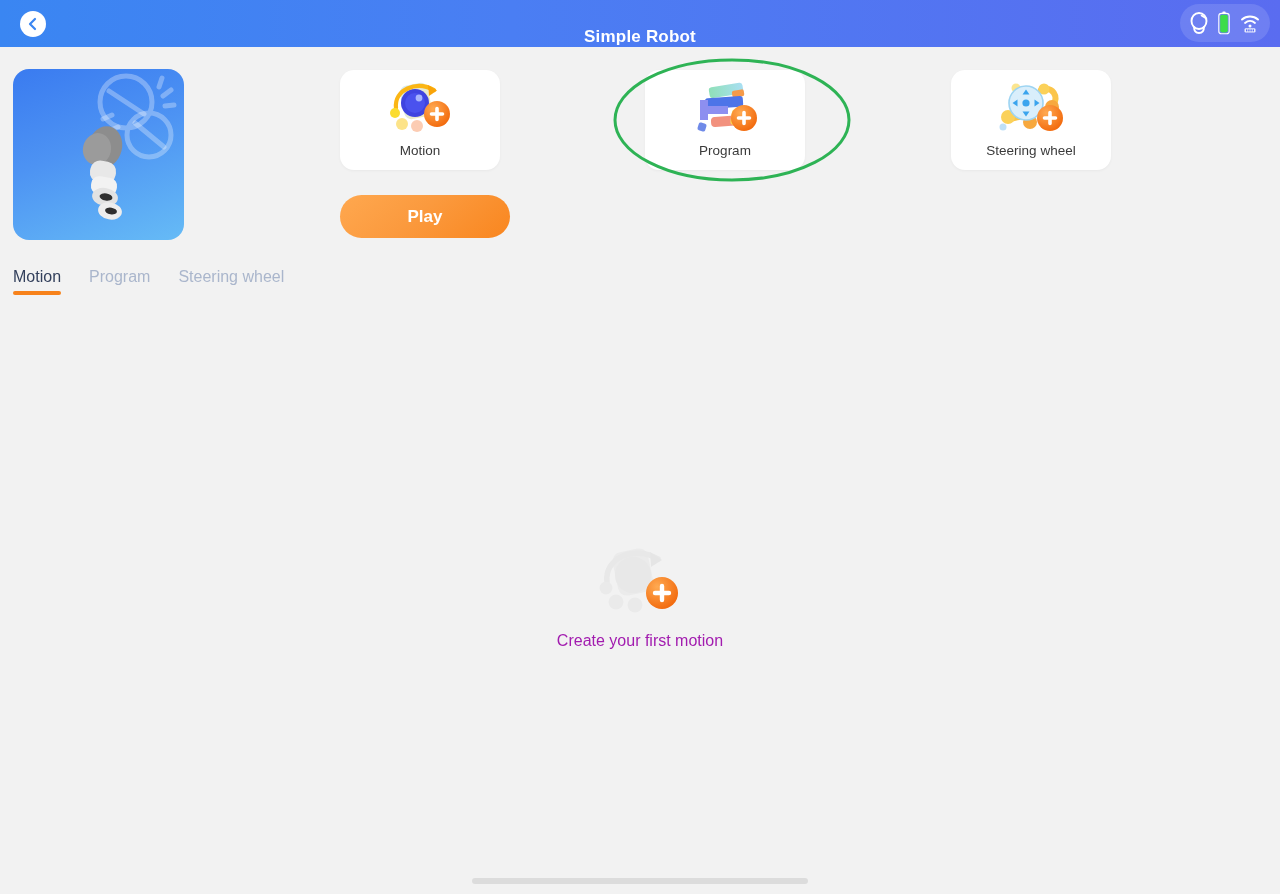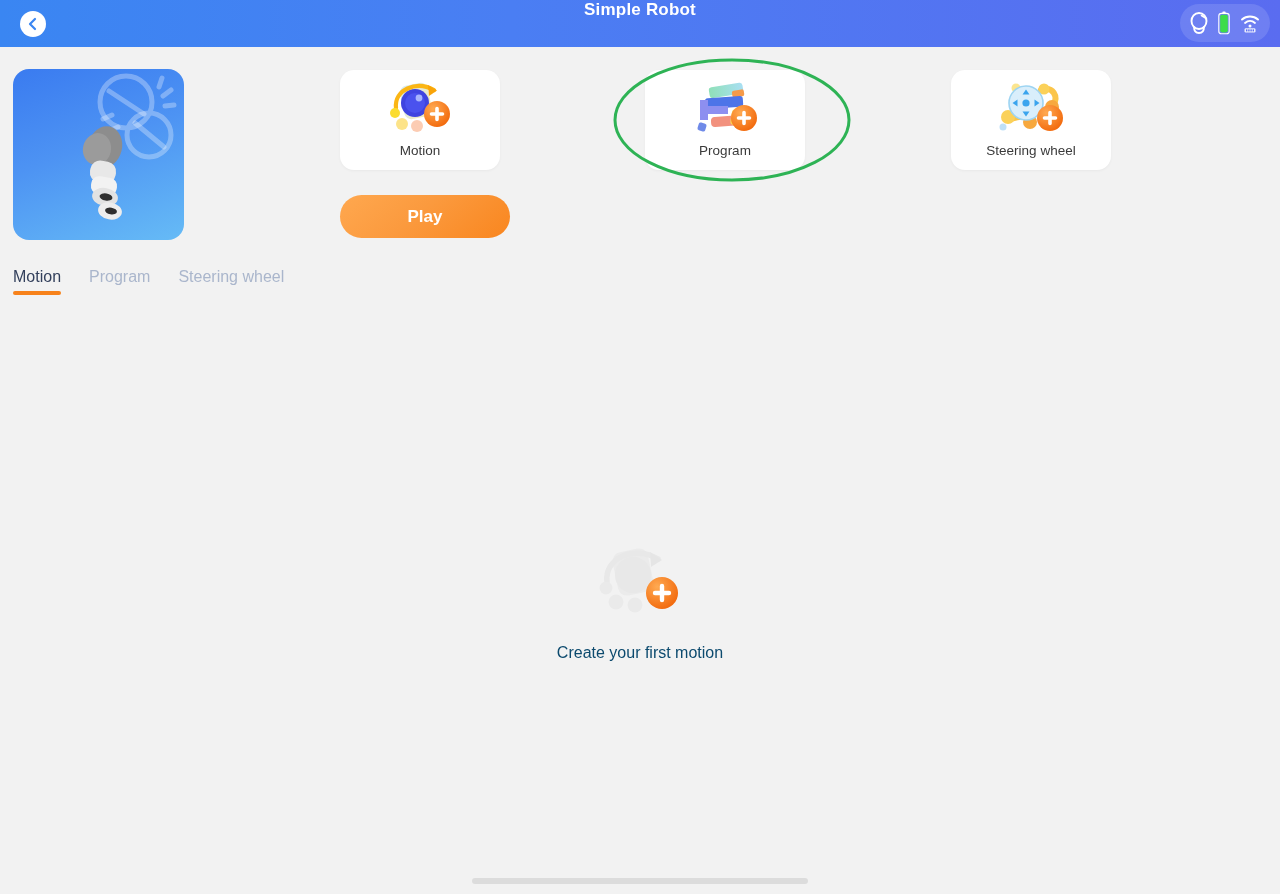--- a/index.html
+++ b/index.html
@@ -8,21 +8,21 @@
     font-family:"Liberation Sans", sans-serif;
     background:#f2f2f2;
     overflow:hidden;
     position:relative;
   }
 
   
   .header {
     position:absolute; left:0; top:0; width:1280px; height:47px;
     background:linear-gradient(90deg,#3a86f2 0%,#4a7ef3 40%,#5a6cf0 100%);
-    display:flex; align-items:flex-start; justify-content:center;
+    display:flex; align-items:flex-end; justify-content:center;
   }
   .back-btn {
     position:absolute; left:20px; top:11px;
     width:26px; height:26px; border-radius:50%;
     background:#ffffff; display:flex; align-items:center; justify-content:center;
     cursor:pointer;
   }
   .back-btn svg { display:block; }
   .header-title {
     color:#ffffff; font-size:17px; font-weight:bold; letter-spacing:.2px;
@@ -88,21 +88,21 @@
     content:""; position:absolute; left:0; bottom:0;
     width:100%; height:4px; border-radius:2px; background:#f7821b;
   }
 
   
   .empty-state {
     position:absolute; left:0; top:540px; width:1280px;
     display:flex; flex-direction:column; align-items:center;
   }
   .empty-illustration { width:110px; height:88px; position:relative; }
-  .empty-text { font-size:16px; color:#0c4a6e; margin-top:16px; }
+  .empty-text { font-size:16px; color:#a21caf; margin-top:4px; }
 
   
   .home-indicator {
     position:absolute; left:472px; top:878px;
     width:336px; height:6px; border-radius:3px; background:#dcdcdc;
     cursor:pointer;
   }
 </style>
 </head>
 <body>

